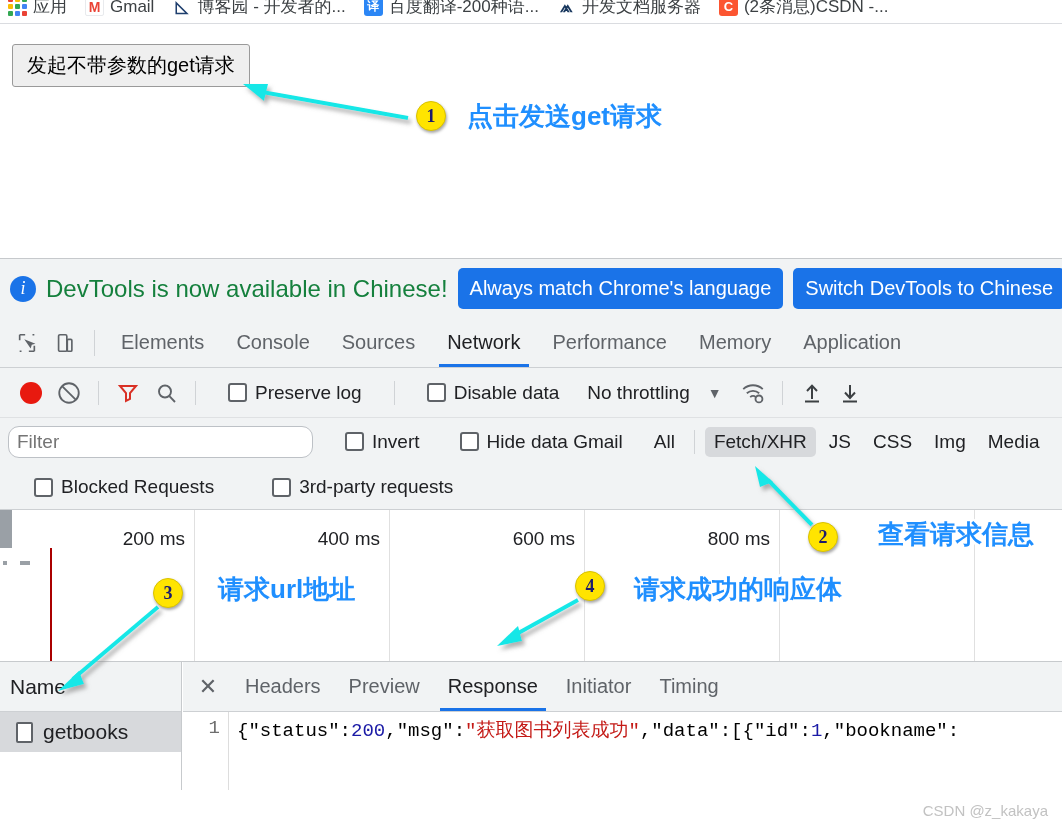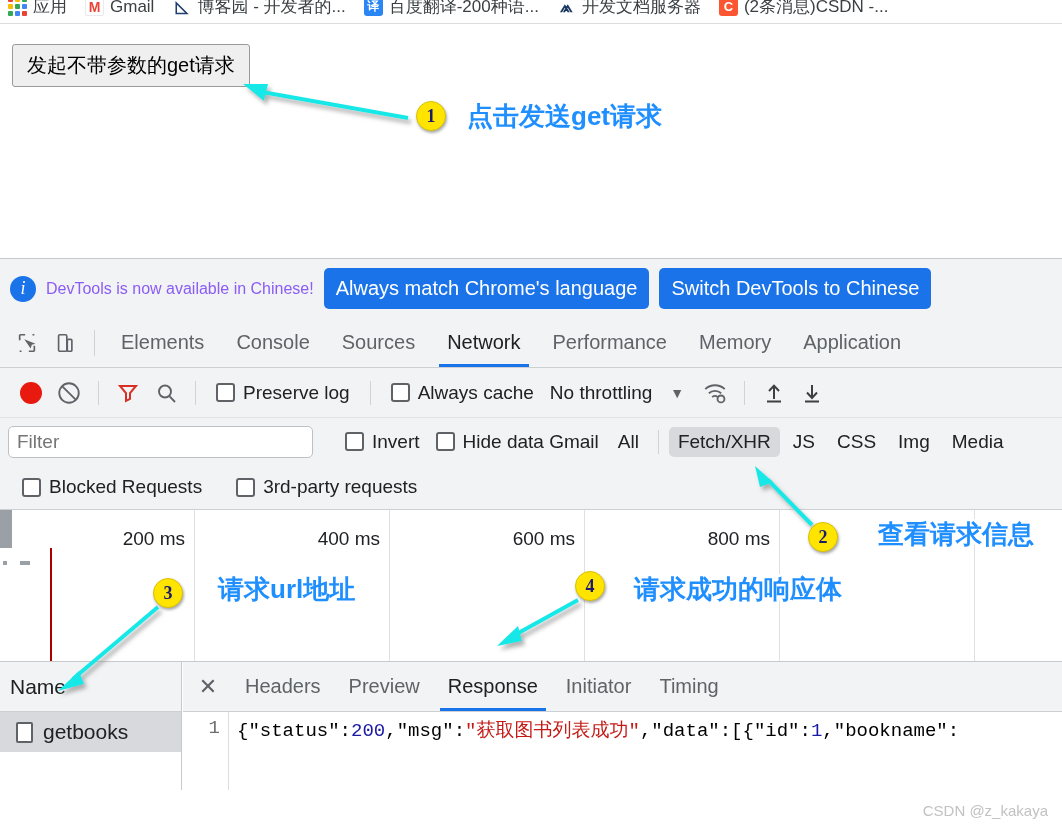--- a/index.html
+++ b/index.html
@@ -52,21 +52,21 @@
     position: absolute; left:0; top: 258px; width: 1062px; height: 60px;
     background: #f1f3f4; border-top: 1px solid #c6c9cc;
     display: flex; align-items: center; padding: 0 0 0 10px; gap: 10px;
     overflow: hidden;
   }
   .info-badge {
     width: 26px; height: 26px; border-radius: 50%; background:#1a73e8; color:#fff;
     display:flex; align-items:center; justify-content:center;
     font-size: 18px; font-style: italic; font-family: "Liberation Serif", serif; flex:0 0 auto;
   }
-  .dt-banner-text { font-size: 16px; color:#8b5cf6; white-space:nowrap; }
+  .dt-banner-text { font-size: 24px; color:#15803d; white-space:nowrap; }
   .dt-btn {
     background:#1a73e8; color:#fff; border:none; border-radius:5px;
     font-size: 20px; padding: 9px 12px; white-space: nowrap;
     font-family:"Liberation Sans", sans-serif; cursor:default;
   }
 
   
   .dt-tabs {
     position:absolute; left:0; top:318px; width:1062px; height:50px;
     background:#f1f3f4; border-bottom:1px solid #cdd0d3;
@@ -87,32 +87,32 @@
   
   .net-toolbar {
     position:absolute; left:0; top:368px; width:1062px; height:50px;
     background:#f1f3f4; border-bottom:1px solid #dfe1e3;
     display:flex; align-items:center; padding-left:14px; gap:4px; overflow:hidden;
   }
   .rec-dot { width:22px; height:22px; border-radius:50%; background:#e8190f; }
   .tool-ico { width:34px; height:34px; display:flex; align-items:center; justify-content:center; color:#5f6368; }
   .tool-sep { width:1px; height:24px; background:#d0d3d6; margin:0 8px; }
   .chk { width:19px; height:19px; border:2px solid #5f6368; border-radius:3px; background:#fff; flex:0 0 auto;}
-  .chk-label { display:flex; align-items:center; gap:8px; font-size:19px; color:#202124; white-space:nowrap; margin:0 8px; }
+  .chk-label { display:flex; align-items:center; gap:8px; font-size:19px; color:#202124; white-space:nowrap; margin:0 20px; }
   .throttle { font-size:19px; color:#202124; white-space:nowrap; margin-left:4px; }
   .caret { font-size:14px; color:#5f6368; margin:0 10px 0 14px; }
 
   
   .filter-row {
     position:absolute; left:0; top:418px; width:1062px; height:47px;
     background:#f1f3f4; display:flex; align-items:center; padding-left:8px; overflow:hidden;
   }
   .filter-input {
     width: 305px; height: 32px; border:1px solid #bdc1c6; background:#fff;
-    font-size:19px; color:#80868b; padding: 0 8px; border-radius:5px;
+    font-size:19px; color:#80868b; padding: 0 8px; border-radius:11px;
     font-family:"Liberation Sans", sans-serif;
   }
   .ftype { font-size:19px; color:#202124; padding:4px 9px; border-radius:5px; white-space:nowrap; margin:0 2px;}
   .ftype.sel { background:#d7d9dc; }
 
   
   .blocked-row {
     position:absolute; left:0; top:465px; width:1062px; height:45px;
     background:#f1f3f4; display:flex; align-items:center; padding-left:14px; gap:18px;
     border-bottom:1px solid #cdd0d3; overflow:hidden;
@@ -295,21 +295,21 @@
       </svg>
     </span>
     <span class="tool-sep"></span>
     <span class="chk-label">
       <span class="chk"></span>
       <span>Preserve log</span>
     </span>
     <span class="tool-sep"></span>
     <span class="chk-label">
       <span class="chk"></span>
-      <span>Always cache</span>
+      <span>Disable data</span>
     </span>
     <span class="throttle">No throttling</span>
     <span class="caret">▼</span>
     <span class="tool-ico">
       <svg width="26" height="26" viewBox="0 0 24 24" fill="none" stroke="#5f6368" stroke-width="1.7">
         <path d="M3 8.5 a13 13 0 0 1 18 0"></path>
         <path d="M6.3 12.2 a8.5 8.5 0 0 1 11.4 0"></path>
         <path d="M9.4 15.8 a4 4 0 0 1 5.2 0"></path>
         <circle cx="17.5" cy="17.5" r="3.2"></circle>
       </svg>

